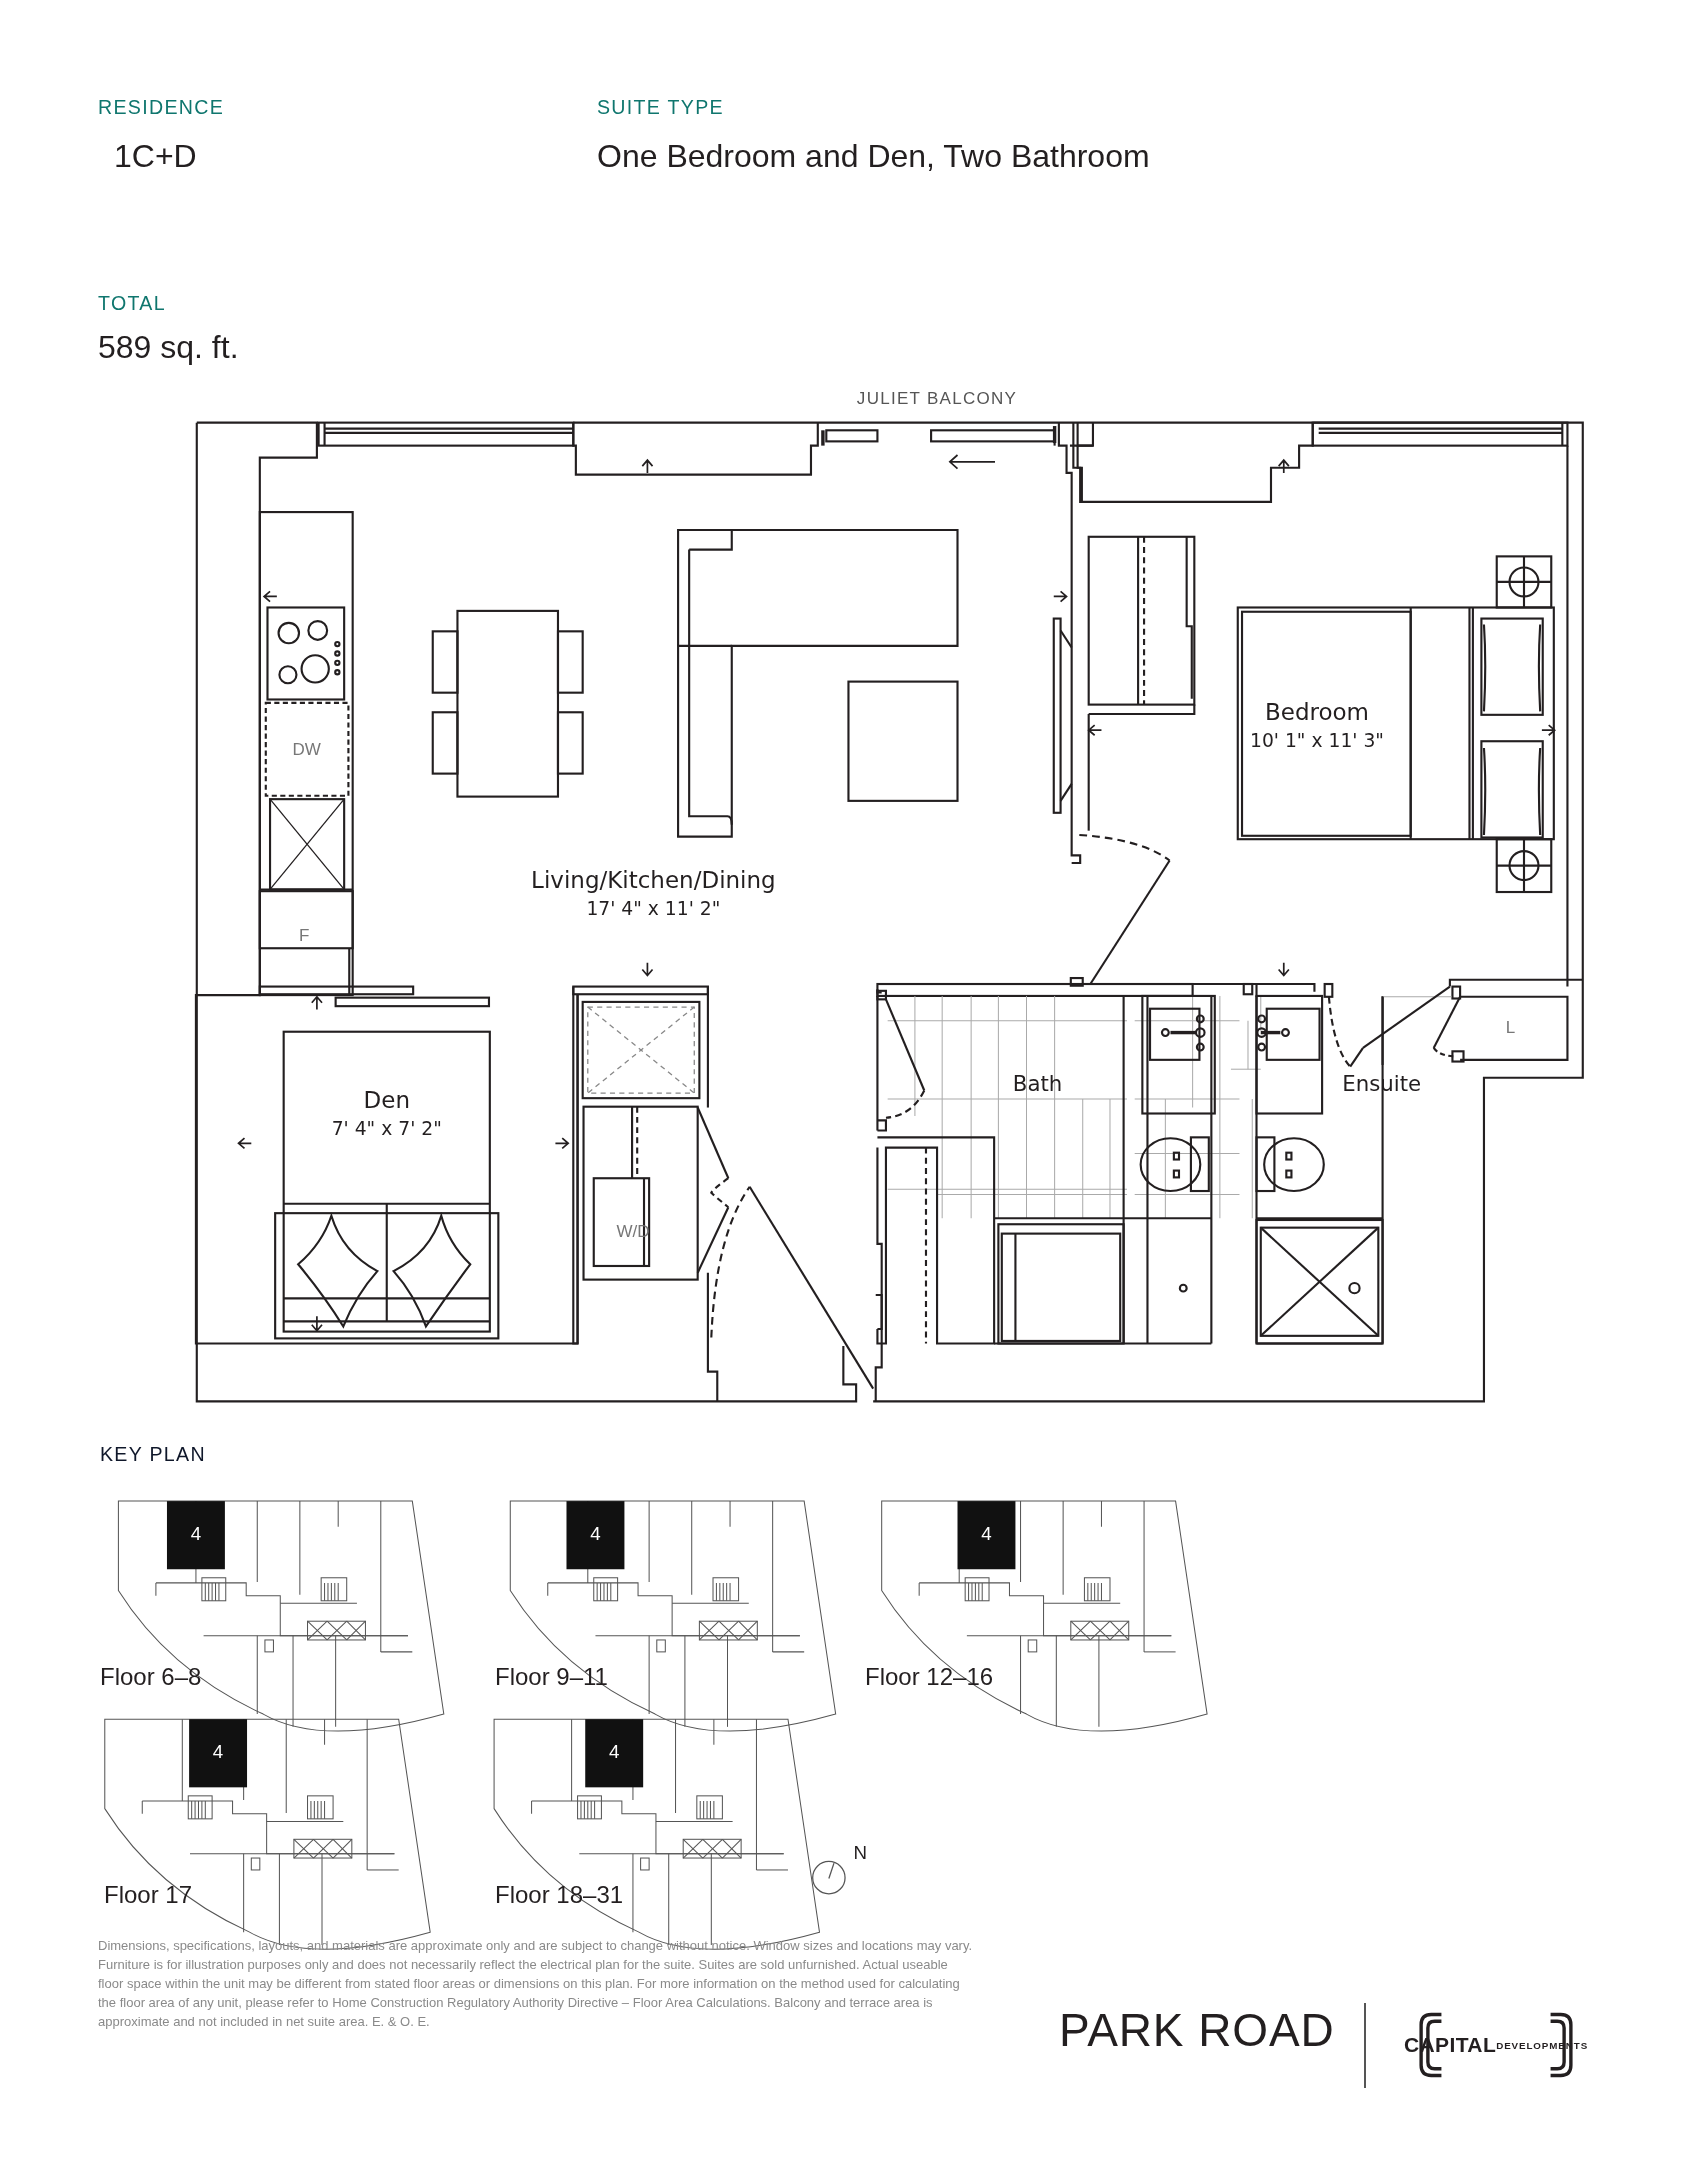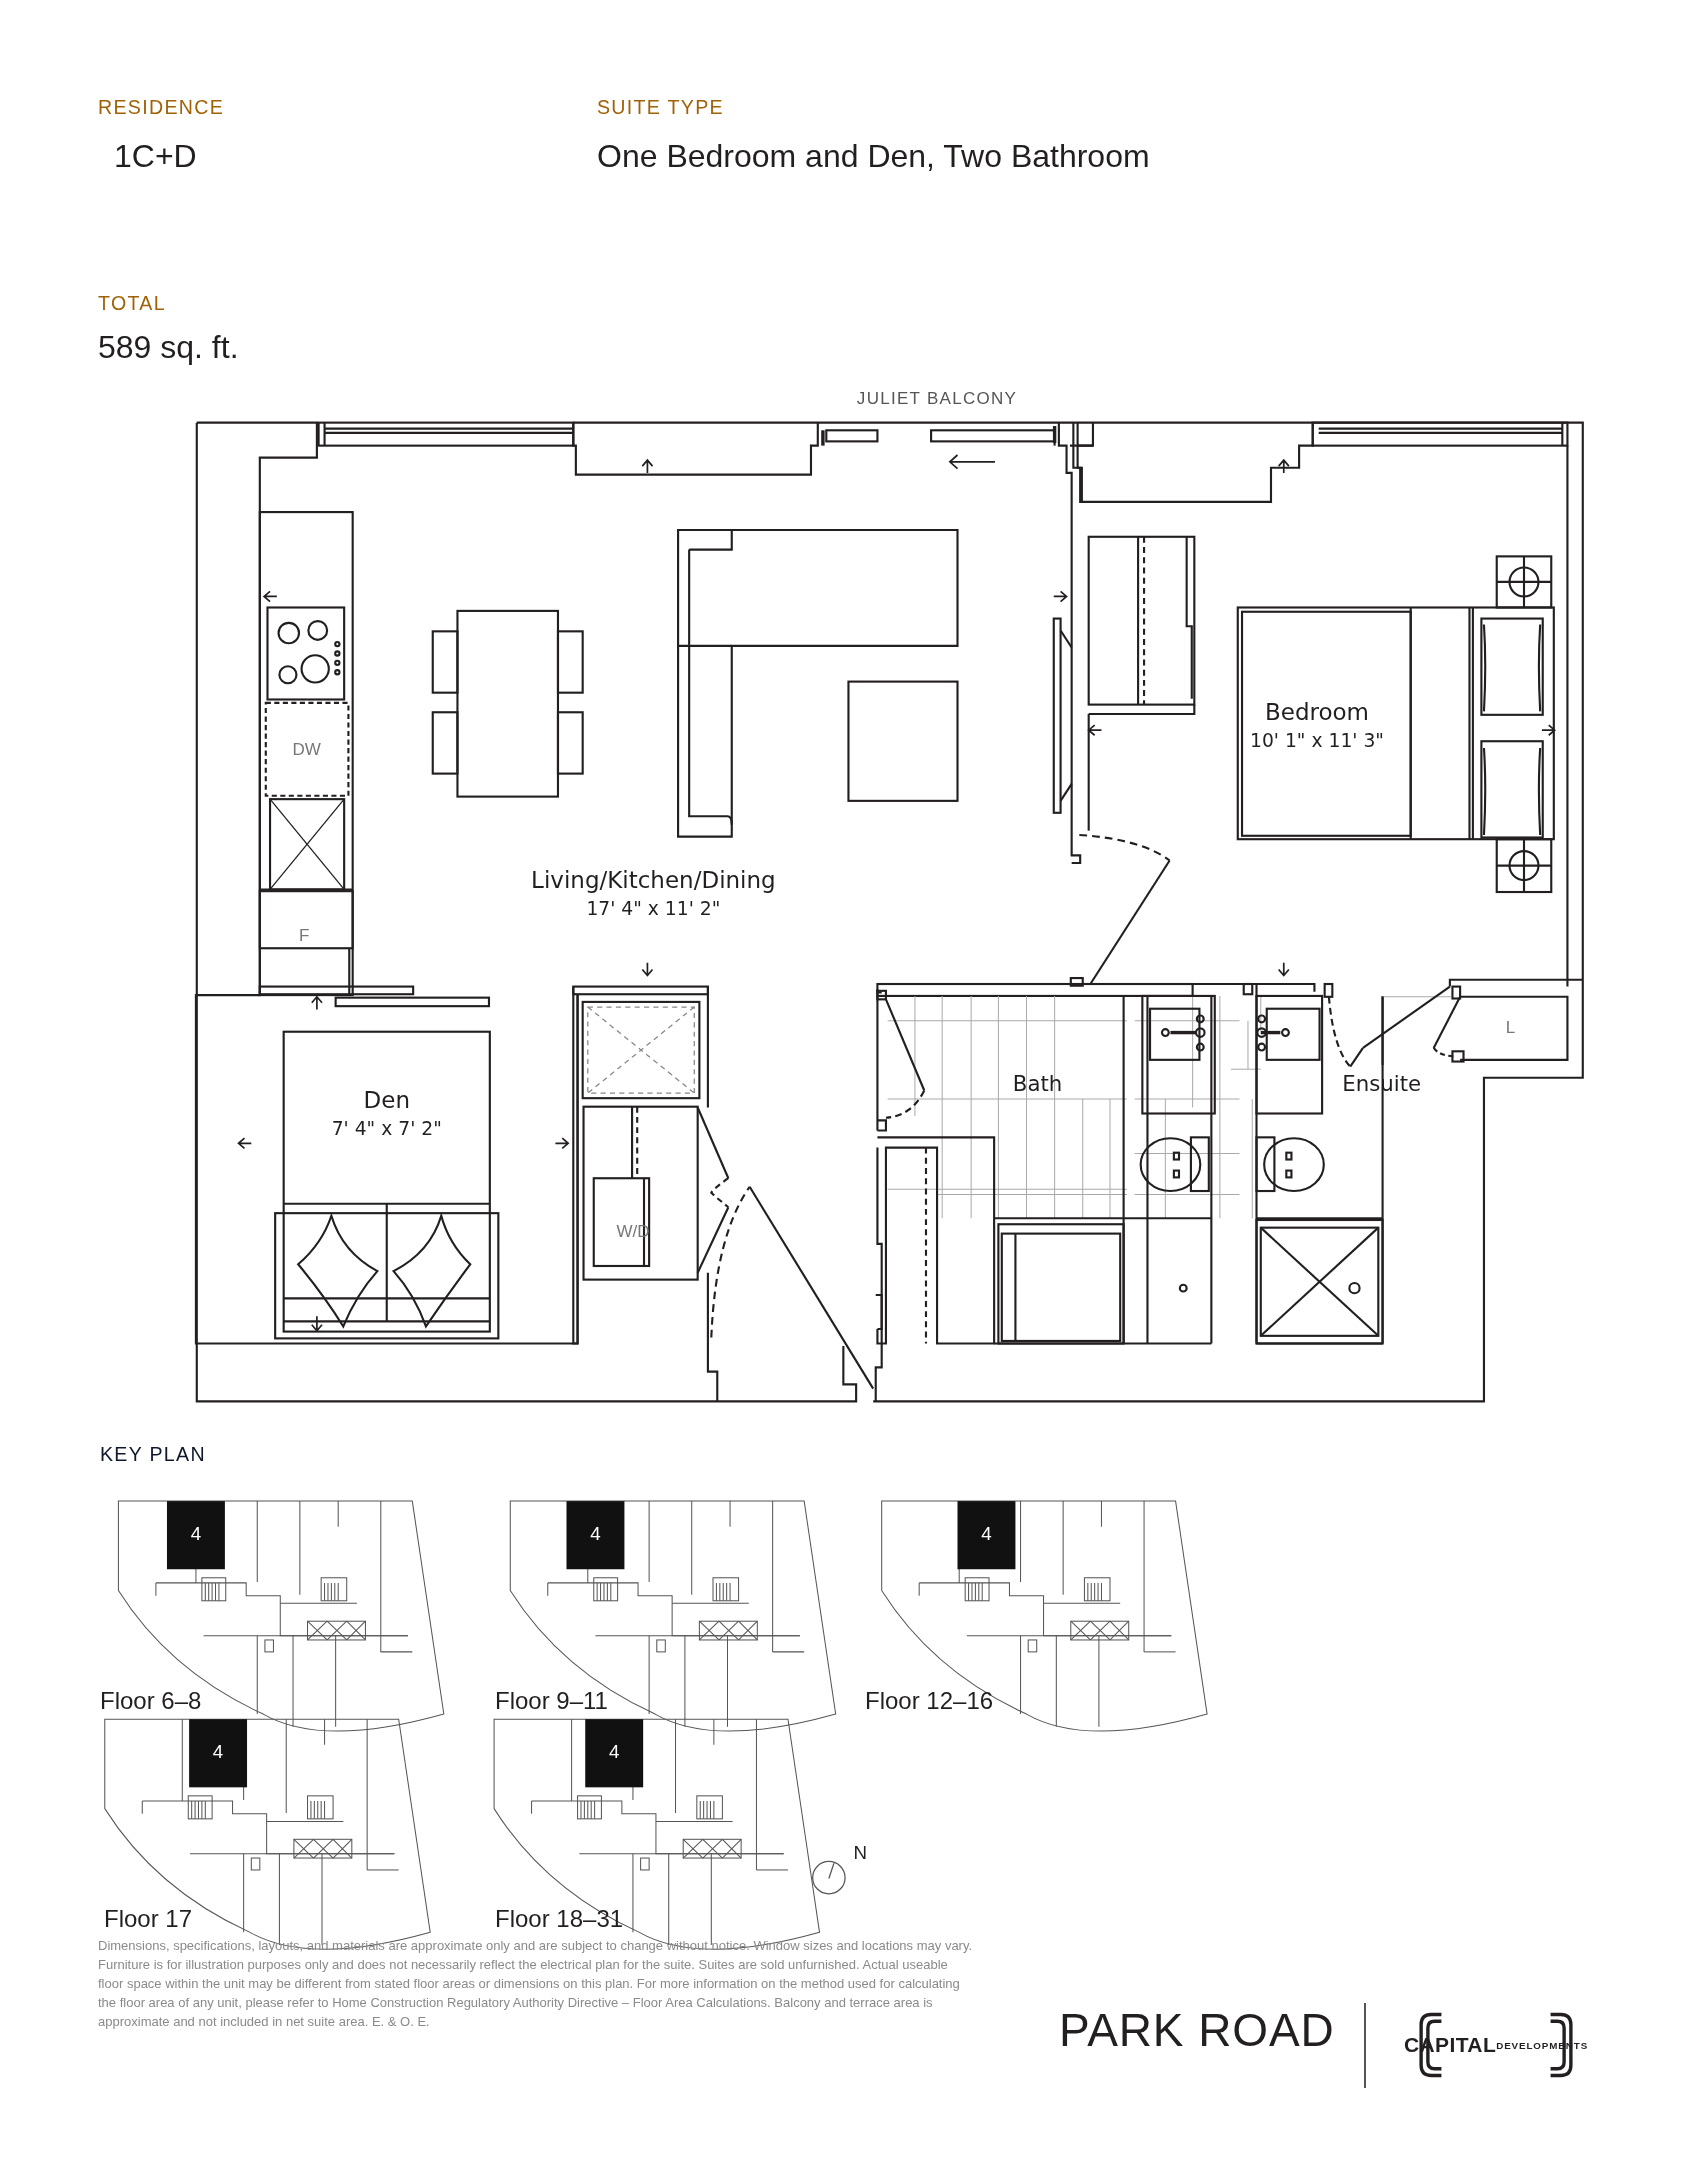--- a/index.html
+++ b/index.html
@@ -1,25 +1,25 @@
 <!DOCTYPE html>
 <html style="font-size:13.6px"><head>
 <meta charset="utf-8">
 <style>
   html, body { margin: 0; padding: 0; background: #ffffff; }
   body { width: 1685px; height: 2181px; position: relative; overflow: hidden;
          font-family: "Liberation Sans", "DejaVu Sans", sans-serif; color: #231f20; }
   .abs { position: absolute; }
-  .label-sm { font-size: 19.6px; letter-spacing: 1.3px; color: #a16207; }
+  .label-sm { font-size: 19.6px; letter-spacing: 1.3px; color: #0f766e; }
   .label-lg { font-size: 32px; color: #231f20; }
   .plan { position: absolute; left: 0; top: 0; width: 1685px; height: 2181px; }
   .room-name { font-family: "DejaVu Sans", sans-serif; font-size: 27px; fill: #231f20; }
   .room-dim { font-family: "DejaVu Sans", sans-serif; font-size: 22px; fill: #231f20; }
   .appl { font-family: "Liberation Sans", sans-serif; font-size: 20px; fill: #777; }
-  .floor-label { font-size: 24px; color: #231f20; margin-top: 24px; }
+  .floor-label { font-size: 24px; color: #231f20; }
   .disclaimer { font-size: 13px; line-height: 19px; color: #8a8a8a; width: 877px; }
   .brand { font-family: Liberation Sans, sans-serif; font-size: 46px; letter-spacing: 0.9px; color: #231f20; }
   .divider { width: 1.7px; background: #555; }
   .cap-box { display: flex; flex-direction: row; align-items: center; justify-content: center; }
   .cap-main { font-family: "Liberation Sans", sans-serif; font-size: 21px; font-weight: bold; letter-spacing: 0.4px; color: #231f20; line-height: 22px; }
   .cap-sub { font-family: "Liberation Sans", sans-serif; font-size: 9.8px; font-weight: bold; letter-spacing: 0.9px; color: #231f20; line-height: 11px; }
 </style>
 </head>
 <body>
 

